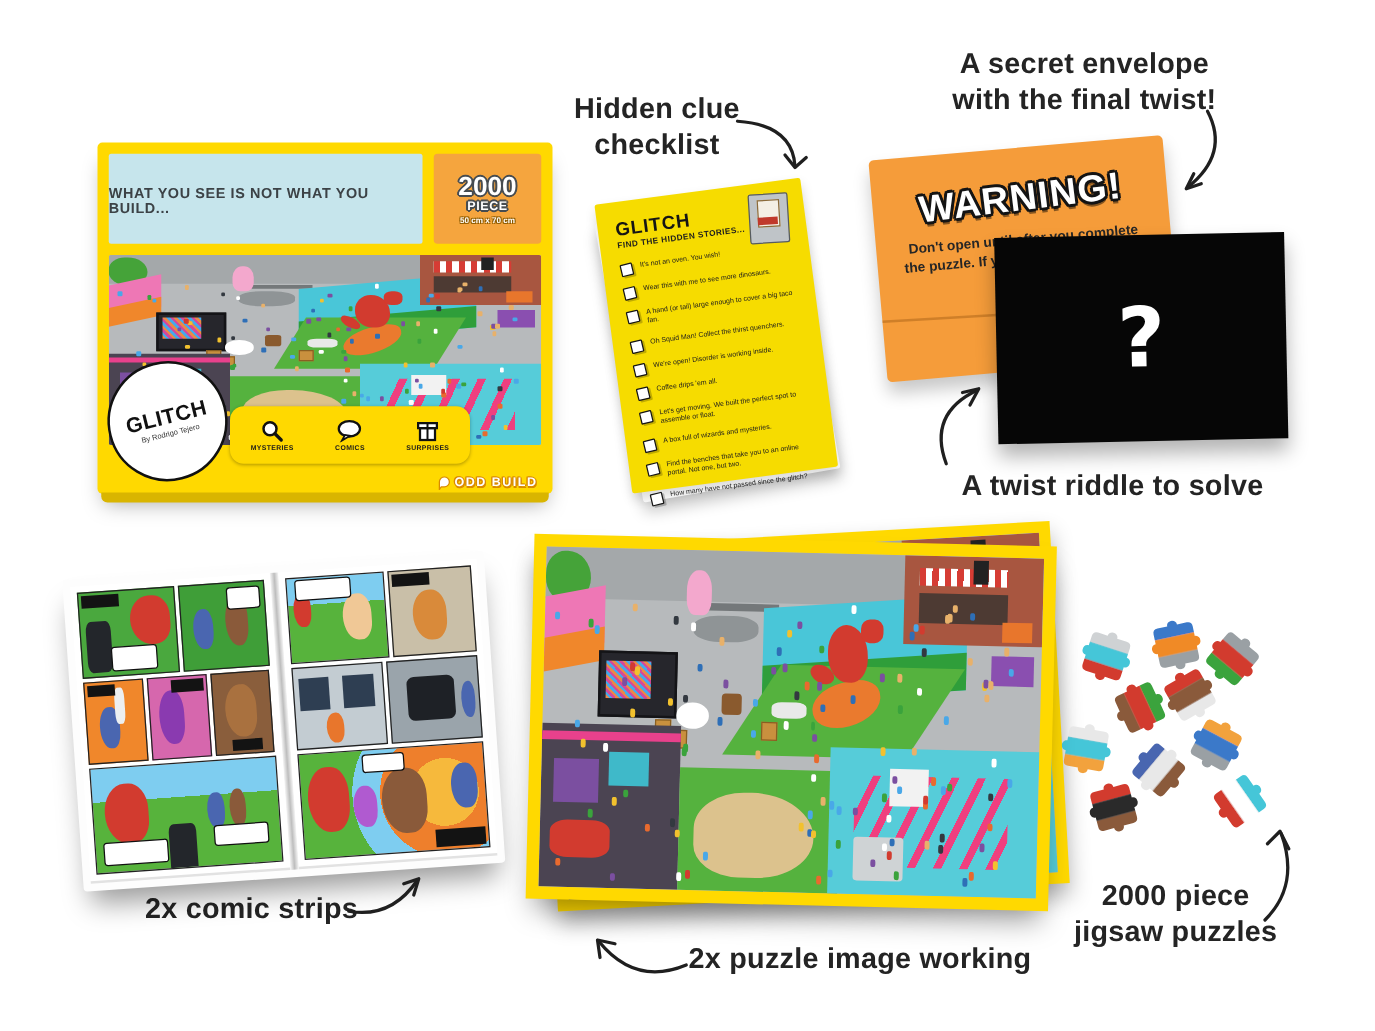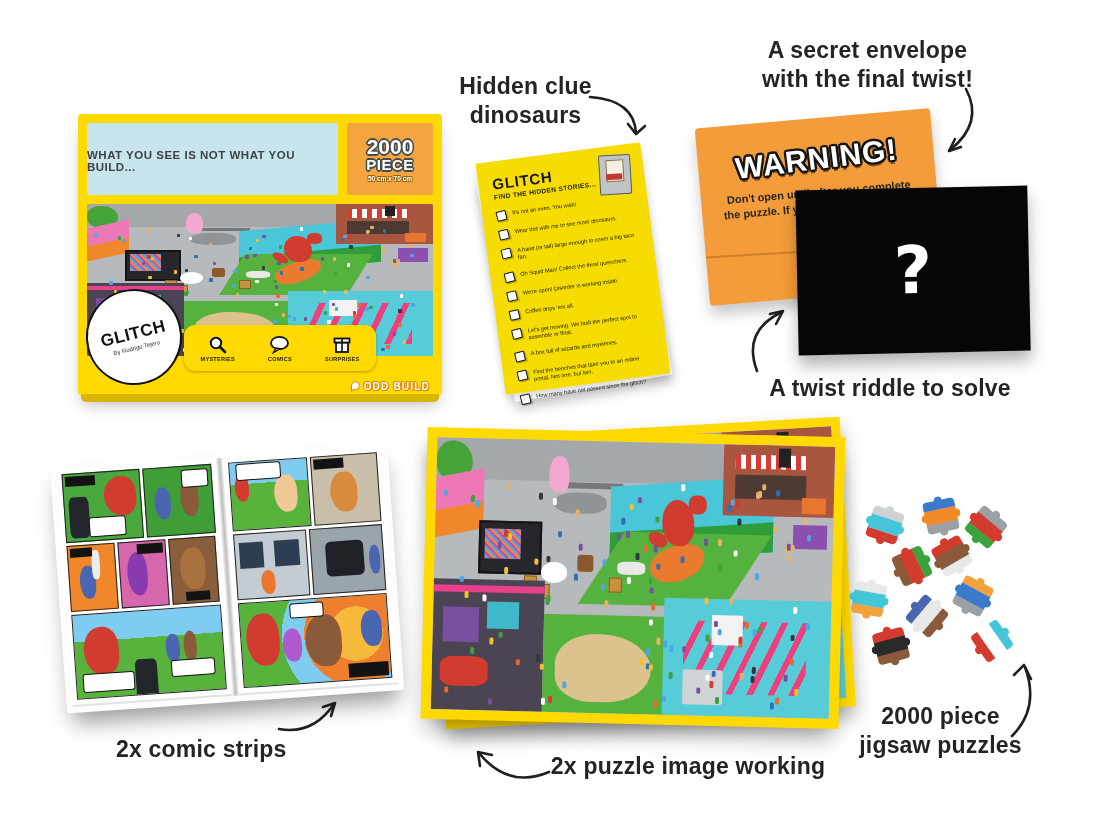--- a/index.html
+++ b/index.html
@@ -29,21 +29,21 @@
   
   #box{left:78px;top:114px;width:364px;height:281px;background:#ffd900;border-radius:4px;
     padding:9px 9px 24px 9px;box-sizing:border-box;box-shadow:0 12px 16px -5px rgba(0,0,0,.35);z-index:5;}
   #box::after{content:"";position:absolute;left:3px;right:3px;bottom:-7px;height:8px;background:#d9b500;border-radius:0 0 5px 5px;}
   .box-header{display:flex;gap:9px;height:72px;}
   .box-header-blue{flex:1;background:#c6e5ec;border-radius:2px;display:flex;flex-direction:column;align-items:center;justify-content:center;}
   .box-title{font-size:29px;font-weight:bold;letter-spacing:1px;line-height:1;}
   .box-subtitle{font-size:11.5px;font-weight:bold;color:#3c4246;letter-spacing:.5px;margin-top:4px;}
   .piece-badge{width:86px;background:#f5a53e;border-radius:3px;display:flex;flex-direction:column;align-items:center;justify-content:center;}
   .badge-count{font-size:21px;font-weight:bold;line-height:1;}
-  .badge-word{font-size:15px;font-weight:bold;line-height:1.1;letter-spacing:.5px;}
+  .badge-word{font-size:10px;font-weight:bold;line-height:1.1;letter-spacing:.5px;}
   .badge-size{font-size:6.5px;font-weight:bold;color:#fff;margin-top:2px;text-shadow:0.8px 0.8px 0 #8a5a00,-0.8px -0.8px 0 #8a5a00,0.8px -0.8px 0 #8a5a00,-0.8px 0.8px 0 #8a5a00;}
   .box-art{position:relative;margin-top:9px;height:152px;overflow:hidden;border-radius:2px;}
   .glitch-badge{position:absolute;left:8px;bottom:10px;width:92px;height:92px;background:#fff;border:2.5px solid #111;
     border-radius:50%;display:flex;flex-direction:column;align-items:center;justify-content:center;transform:rotate(-14deg);z-index:6;}
   .glitch-name{font-size:17px;font-weight:bold;letter-spacing:.5px;color:#111;}
   .glitch-author{font-size:6px;color:#333;margin-top:1px;}
   .feature-strip{position:absolute;left:106px;bottom:24px;width:192px;height:46px;background:#ffd900;border-radius:11px;
     display:flex;align-items:center;justify-content:space-around;z-index:5;box-shadow:0 1px 3px rgba(0,0,0,.3);}
   .feature{display:flex;flex-direction:column;align-items:center;gap:2px;}
   .flabel{font-size:5.5px;font-weight:bold;color:#1a1a1a;letter-spacing:.3px;}
@@ -104,24 +104,24 @@
   #poster-front{left:424px;top:432px;width:418px;height:292px;background:#ffd900;transform:rotate(1.4deg);
     box-shadow:0 14px 22px -6px rgba(0,0,0,.38);padding:10px;box-sizing:border-box;z-index:7;}
   .pixel-scene{width:100%;height:100%;}
 
   
   #pieces-svg{position:absolute;left:845px;top:482px;z-index:6;}
 </style>
 </head>
 <body>
 
-<div class="note center" style="left:438px;top:72px;width:175px;">Hidden clue dinosaurs</div>
+<div class="note center" style="left:438px;top:72px;width:175px;">Hidden clue checklist</div>
 <div class="note center" style="left:745px;top:36px;width:245px;">A secret envelope with the final twist!</div>
 <div class="note center" style="left:765px;top:374px;width:250px;">A twist riddle to solve</div>
-<div class="note" style="left:116px;top:712px;width:220px;margin-top:23px;">2x comic strips</div>
+<div class="note" style="left:116px;top:712px;width:220px;">2x comic strips</div>
 <div class="note center" style="left:548px;top:752px;width:280px;">2x puzzle image working</div>
 <div class="note center" style="left:858px;top:702px;width:165px;">2000 piece jigsaw puzzles</div>
 
 <svg id="arrows">
   <g>
     <path d="M590 97 Q 634 100 636 133"></path>
       <path d="M628 124 L636 134 L645 126"></path>
   </g>
   <g>
     <path d="M966 89 Q 984 123 950 150"></path>

